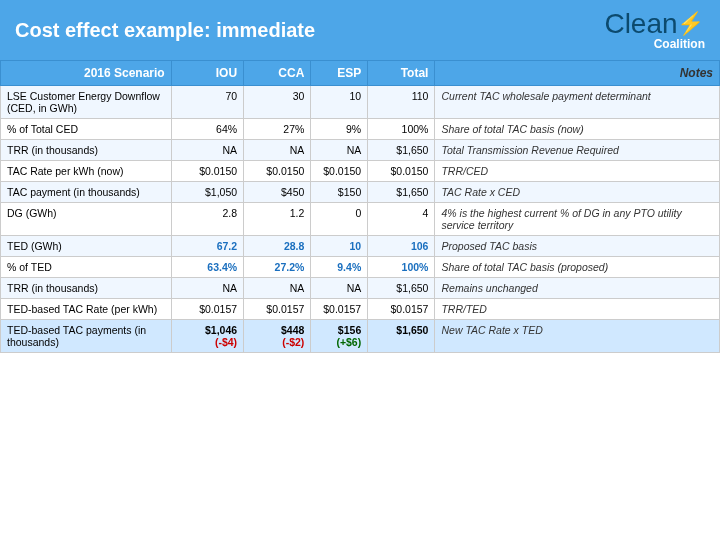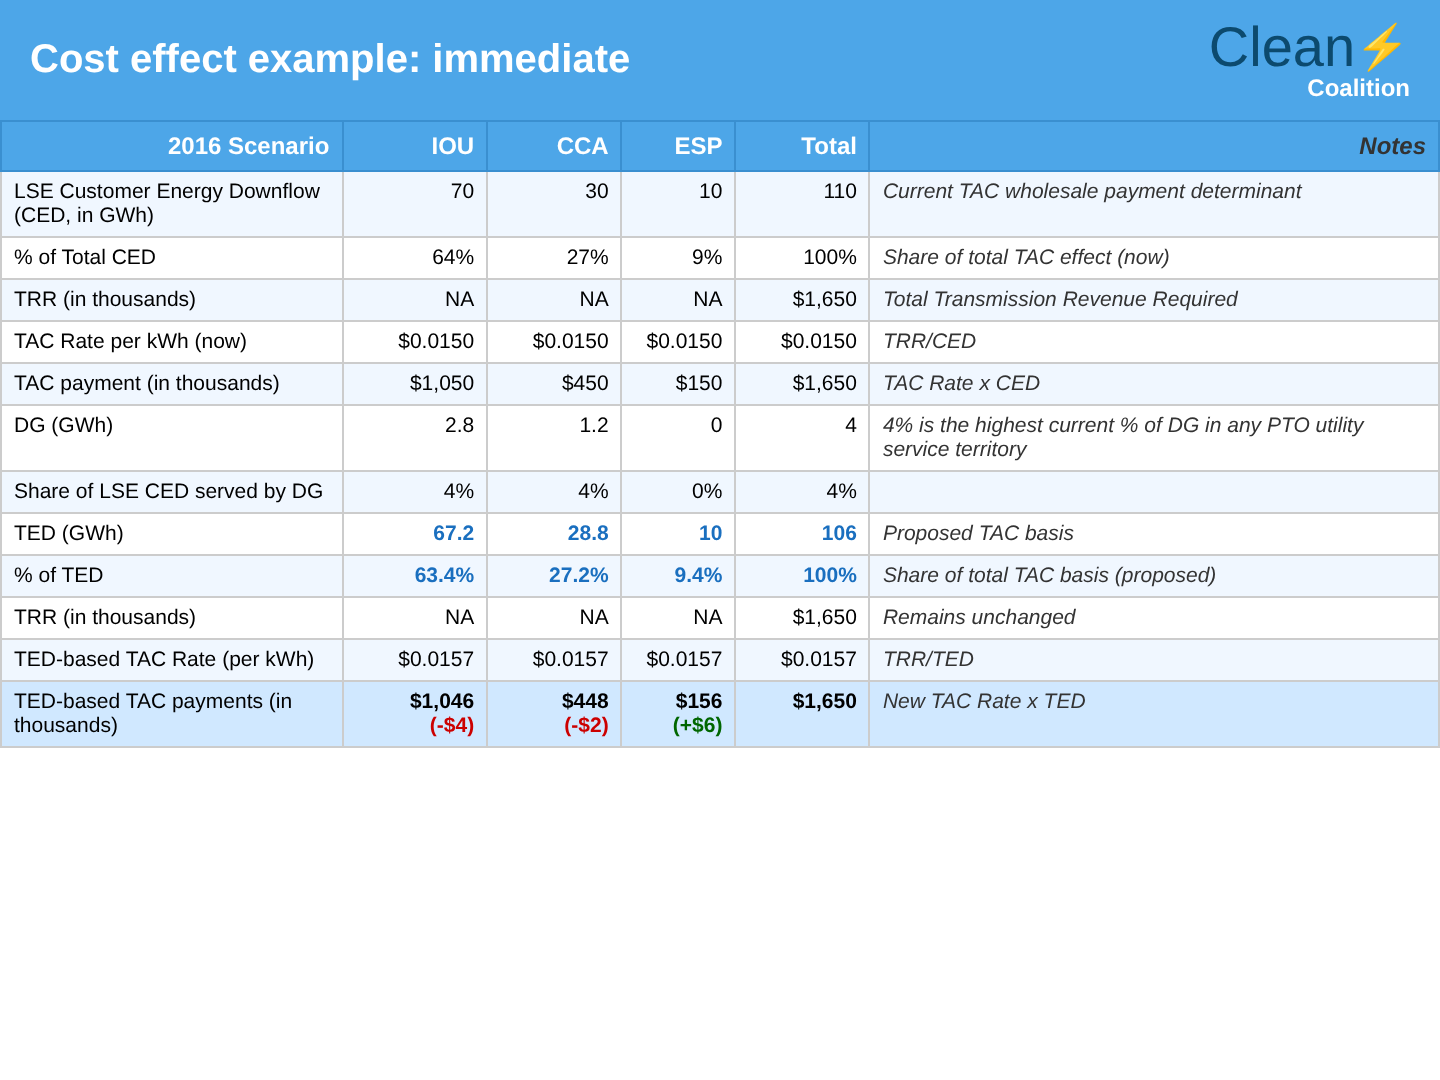--- a/index.html
+++ b/index.html
@@ -155,21 +155,21 @@
         <td class="col-esp">10</td>
         <td class="col-total">110</td>
         <td class="col-notes">Current TAC wholesale payment determinant</td>
       </tr>
       <tr>
         <td class="col-scenario">% of Total CED</td>
         <td class="col-iou">64%</td>
         <td class="col-cca">27%</td>
         <td class="col-esp">9%</td>
         <td class="col-total">100%</td>
-        <td class="col-notes">Share of total TAC effect (now)</td>
+        <td class="col-notes">Share of total TAC basis (now)</td>
       </tr>
       <tr>
         <td class="col-scenario">TRR (in thousands)</td>
         <td class="col-iou">NA</td>
         <td class="col-cca">NA</td>
         <td class="col-esp">NA</td>
         <td class="col-total">$1,650</td>
         <td class="col-notes">Total Transmission Revenue Required</td>
       </tr>
       <tr>
@@ -188,28 +188,20 @@
         <td class="col-total">$1,650</td>
         <td class="col-notes">TAC Rate x CED</td>
       </tr>
       <tr>
         <td class="col-scenario">DG (GWh)</td>
         <td class="col-iou">2.8</td>
         <td class="col-cca">1.2</td>
         <td class="col-esp">0</td>
         <td class="col-total">4</td>
         <td class="col-notes">4% is the highest current % of DG in any PTO utility service territory</td>
-      </tr>
-      <tr>
-        <td class="col-scenario">Share of LSE CED served by DG</td>
-        <td class="col-iou">4%</td>
-        <td class="col-cca">4%</td>
-        <td class="col-esp">0%</td>
-        <td class="col-total">4%</td>
-        <td class="col-notes"></td>
       </tr>
       <tr>
         <td class="col-scenario">TED (GWh)</td>
         <td class="col-iou highlight-blue">67.2</td>
         <td class="col-cca highlight-blue">28.8</td>
         <td class="col-esp highlight-blue">10</td>
         <td class="col-total highlight-blue">106</td>
         <td class="col-notes">Proposed TAC basis</td>
       </tr>
       <tr>

